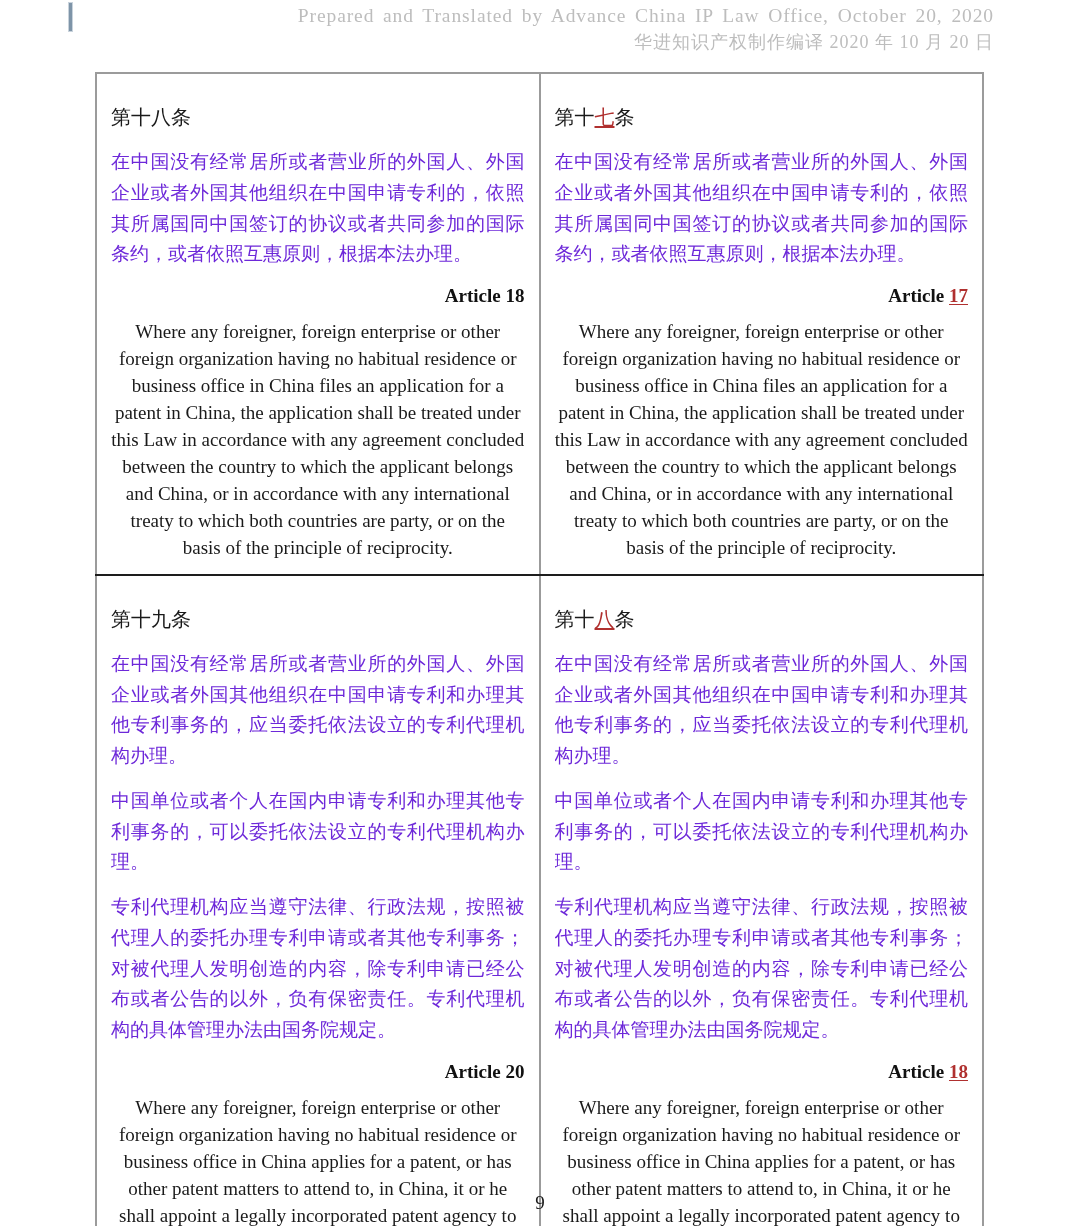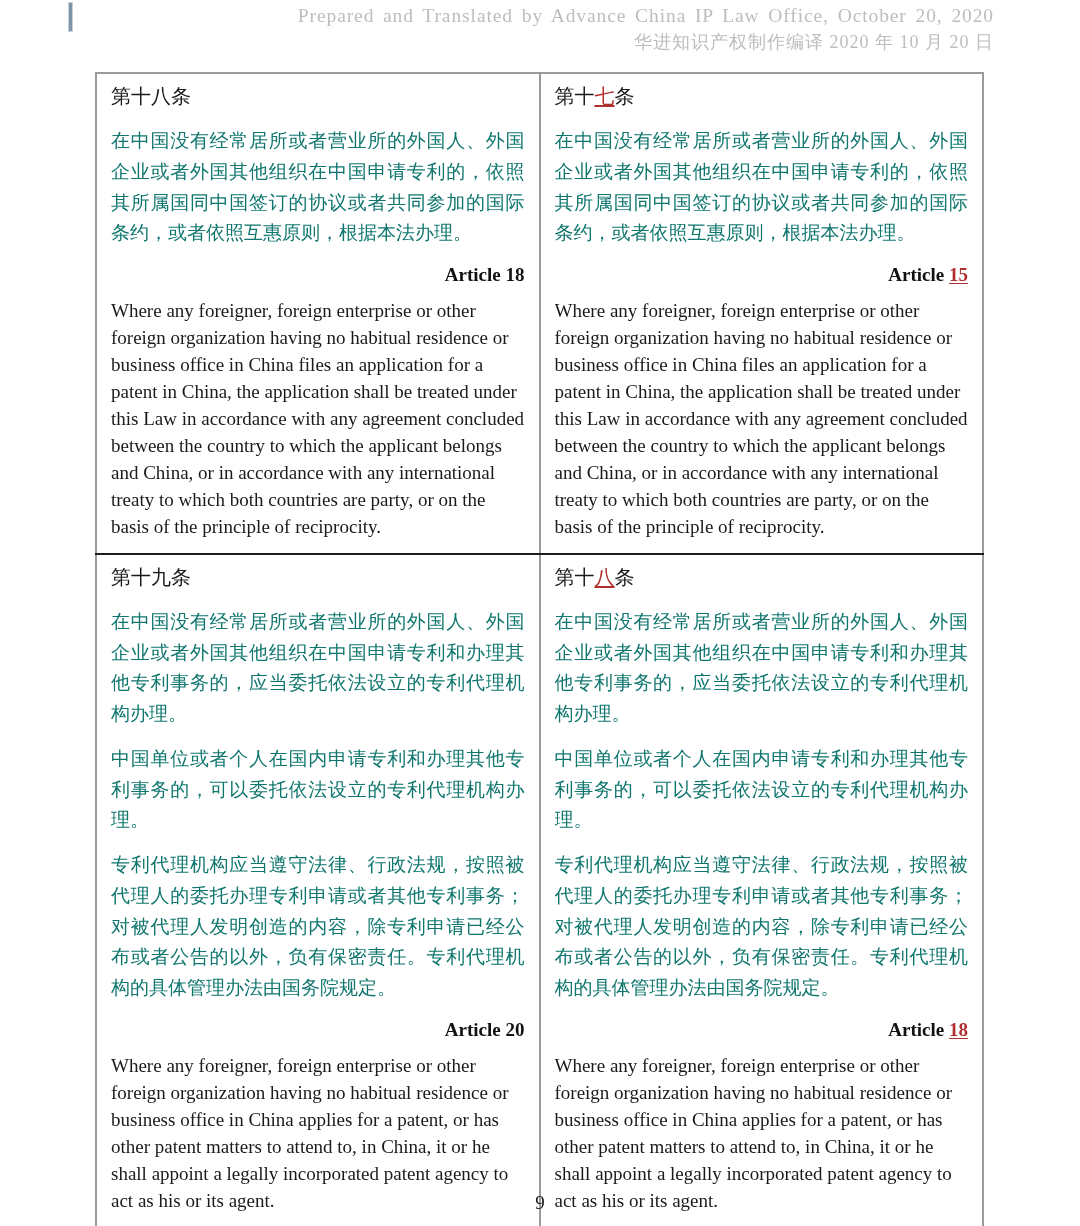--- a/index.html
+++ b/index.html
@@ -63,21 +63,21 @@
     position: absolute;
     left: 95px;
     top: 72px;
     width: 889px;
     border-collapse: collapse;
     table-layout: fixed;
   }
   #article-table td {
     width: 50%;
     vertical-align: top;
-    padding: 5px 14px 12px 14px;
+    padding: 26px 14px 12px 14px;
     border-left: 2px solid #9b9b9b;
     border-right: 2px solid #9b9b9b;
     border-top: 2px solid #1d1d1d;
     border-bottom: 2px solid #1d1d1d;
   }
   #article-table tr:first-child td {
     border-top: 2px solid #9b9b9b;
   }
 
   
@@ -87,38 +87,38 @@
     line-height: 1.5;
     margin: 2px 0 14px 0;
     color: #1a1a1a;
   }
   .cn-para {
     font-family: "DejaVu Serif", "Liberation Serif", serif;
     font-size: 19px;
     line-height: 1.62;
     margin: 0 0 14px 0;
     text-align: justify;
-    color: #0f766e;
+    color: #6d28d9;
   }
   .en-heading {
     font-family: "Liberation Serif", "DejaVu Serif", serif;
     font-size: 19px;
     font-weight: bold;
     margin: 16px 0 12px 0;
     color: #111111;
     text-align: right;
   }
   .en-para {
     font-family: "Liberation Serif", "DejaVu Serif", serif;
     font-size: 19px;
     line-height: 1.42;
     margin: 0 0 15px 0;
     color: #1a1a1a;
   }
-  .en-para:last-child { margin-bottom: 0; }
+  .en-para:last-child { margin-bottom: 0; text-align: center; }
   .amend {
     color: #b0302f;
     text-decoration: underline;
     text-underline-offset: 2px;
   }
 
   
   .cell-inner {
     max-height: 1092px;
     overflow: hidden;
@@ -154,21 +154,21 @@
           <div class="cn-heading"><span>第十</span><span>八</span><span>条</span></div>
           <p class="cn-para">在中国没有经常居所或者营业所的外国人、外国企业或者外国其他组织在中国申请专利的，依照其所属国同中国签订的协议或者共同参加的国际条约，或者依照互惠原则，根据本法办理。</p>
           <div class="en-heading"><span>Article </span><span>18</span></div>
           <p class="en-para">Where any foreigner, foreign enterprise or other foreign organization having no habitual residence or business office in China files an application for a patent in China, the application shall be treated under this Law in accordance with any agreement concluded between the country to which the applicant belongs and China, or in accordance with any international treaty to which both countries are party, or on the basis of the principle of reciprocity.</p>
         </div>
       </td>
       <td>
         <div class="cell-inner">
           <div class="cn-heading"><span>第十</span><span class="amend">七</span><span>条</span></div>
           <p class="cn-para">在中国没有经常居所或者营业所的外国人、外国企业或者外国其他组织在中国申请专利的，依照其所属国同中国签订的协议或者共同参加的国际条约，或者依照互惠原则，根据本法办理。</p>
-          <div class="en-heading"><span>Article </span><span class="amend">15</span></div>
+          <div class="en-heading"><span>Article </span><span class="amend">17</span></div>
           <p class="en-para">Where any foreigner, foreign enterprise or other foreign organization having no habitual residence or business office in China files an application for a patent in China, the application shall be treated under this Law in accordance with any agreement concluded between the country to which the applicant belongs and China, or in accordance with any international treaty to which both countries are party, or on the basis of the principle of reciprocity.</p>
         </div>
       </td>
     </tr>
     <tr class="row2">
       <td>
         <div class="cell-inner">
           <div class="cn-heading"><span>第十</span><span>九</span><span>条</span></div>
           <p class="cn-para">在中国没有经常居所或者营业所的外国人、外国企业或者外国其他组织在中国申请专利和办理其他专利事务的，应当委托依法设立的专利代理机构办理。</p>
           <p class="cn-para">中国单位或者个人在国内申请专利和办理其他专利事务的，可以委托依法设立的专利代理机构办理。</p>

